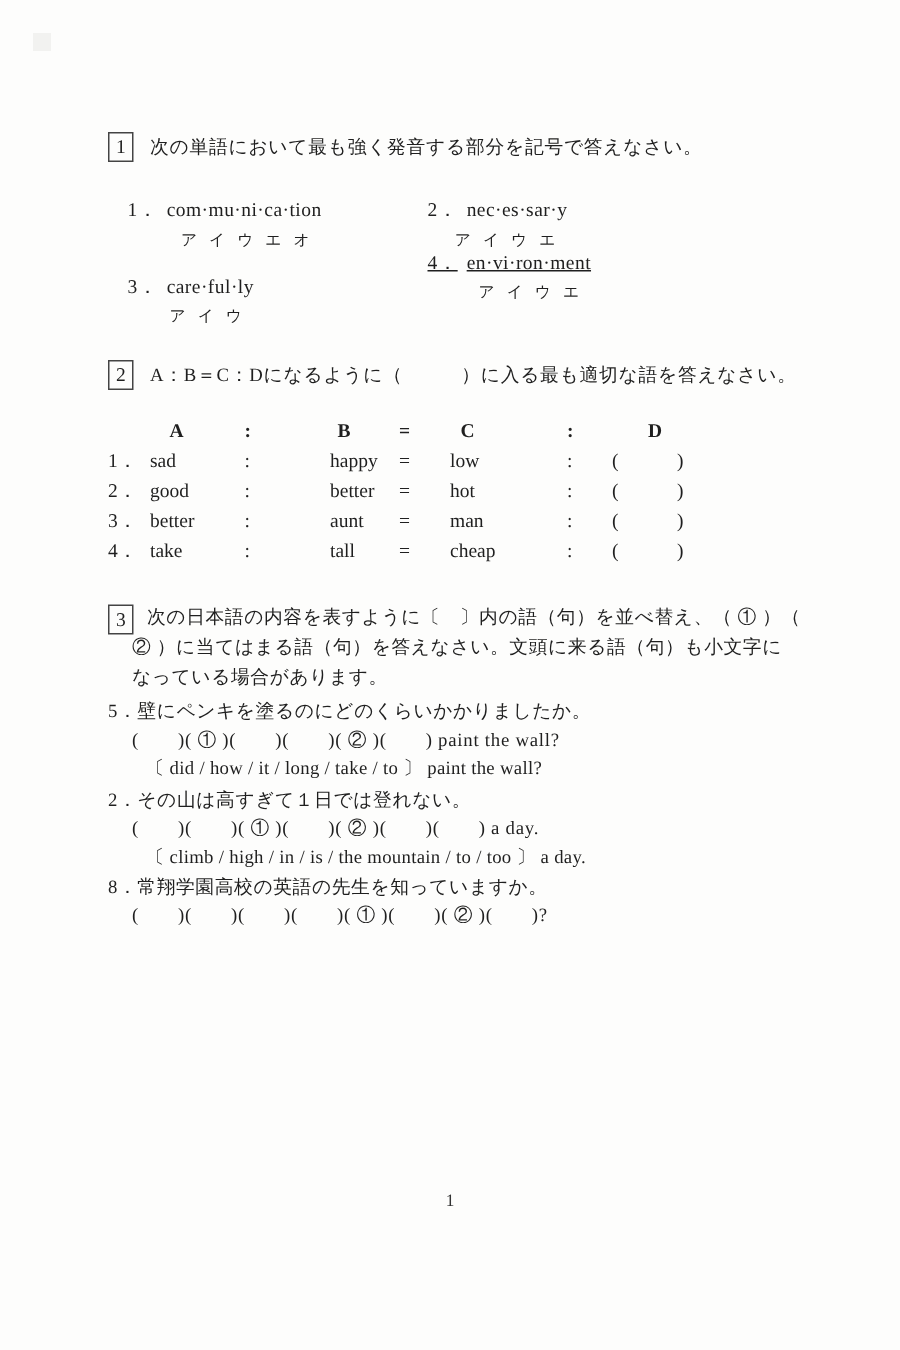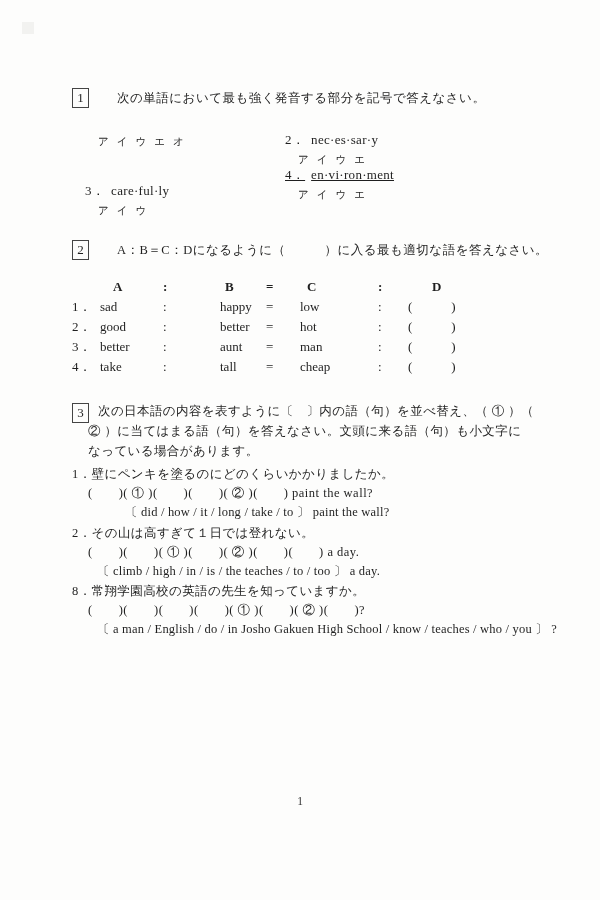--- a/index.html
+++ b/index.html
@@ -36,30 +36,30 @@
     height: 18px;
     border: 1px solid #444;
     font-size: 13px;
     line-height: 18px;
     text-align: center;
     flex: 0 0 auto;
   }
   .sec-inst {
     font-size: 12.5px;
     line-height: 19px;
-    margin-left: 28px;
+    margin-left: 11px;
     padding-top: 1px;
     letter-spacing: 0.5px;
   }
 
   
   .s1item { position: absolute; }
   .s1word { font-size: 13px; letter-spacing: 0.3px; }
   .s1word .num { margin-right: 6px; }
-  .s1choices { margin-top: 4px; padding-left: 13px; font-size: 10.5px; }
+  .s1choices { margin-top: 4px; padding-left: 13px; font-size: 10.5px; text-align: right; }
   .s1choices .kana { display: inline-block; margin-right: 8px; }
 
   
   .an-table {
     position: absolute;
     left: 72px;
     top: 277px;
     display: grid;
     grid-template-columns: 28px 63px 57px 46px 34px 78px 30px 80px;
     grid-auto-rows: 20px;
@@ -104,20 +104,23 @@
 <div class="paper">
 
   <div class="scan-mark"></div>
 
   <div class="abs sec-head" style="left:72px; top:88px;">
     <span class="sec-num">1</span>
     <span class="sec-inst">次の単語において最も強く発音する部分を記号で答えなさい。</span>
   </div>
 
   <div class="s1item" style="left:85px; top:131px;">
+    <div class="s1word">
+      <span class="num">1．</span><span>com·mu·ni·ca·tion</span>
+    </div>
     <div class="s1choices">
       <span class="kana">ア</span><span class="kana">イ</span><span class="kana">ウ</span><span class="kana">エ</span><span class="kana">オ</span>
     </div>
   </div>
 
   <div class="s1item" style="left:285px; top:131px;">
     <div class="s1word">
       <span class="num">2．</span><span>nec·es·sar·y</span>
     </div>
     <div class="s1choices">
@@ -194,27 +197,26 @@
     <span>cheap</span>
     <span>:</span>
     <span>(　　　)</span>
   </div>
 
   <div class="abs" style="left:72px; top:403px;">
     <span class="sec-num">3</span>
   </div>
   <div class="s3-inst">次の日本語の内容を表すように〔　〕内の語（句）を並べ替え、（ ① ）（ ② ）に当てはまる語（句）を答えなさい。文頭に来る語（句）も小文字になっている場合があります。</div>
 
-  <div class="abs q-label" style="left:72px; top:466px;">1．壁にペンキを塗るのにどのくらいかかりましたか。</div>
+  <div class="abs q-label" style="left:72px; top:466px;">5．壁にペンキを塗るのにどのくらいかかりましたか。</div>
   <div class="abs q-answer" style="left:88px; top:485px;">(　　)( ① )(　　)(　　)( ② )(　　) paint the wall?</div>
-  <div class="abs q-bracket" style="left:97px; top:504px;margin-left:28px;">〔 did / how / it / long / take / to 〕 paint the wall?</div>
+  <div class="abs q-bracket" style="left:97px; top:504px;">〔 did / how / it / long / take / to 〕 paint the wall?</div>
 
   <div class="abs q-label" style="left:72px; top:525px;">2．その山は高すぎて１日では登れない。</div>
   <div class="abs q-answer" style="left:88px; top:544px;">(　　)(　　)( ① )(　　)( ② )(　　)(　　) a day.</div>
-  <div class="abs q-bracket" style="left:97px; top:563px;">〔 climb / high / in / is / the teaches / to / too 〕 a day.</div>
+  <div class="abs q-bracket" style="left:97px; top:563px;">〔 climb / high / in / is / the mountain / to / too 〕 a day.</div>
 
   <div class="abs q-label" style="left:72px; top:583px;">8．常翔学園高校の英語の先生を知っていますか。</div>
   <div class="abs q-answer" style="left:88px; top:602px;">(　　)(　　)(　　)(　　)( ① )(　　)( ② )(　　)?</div>
-  <div class="abs q-bracket" style="left:97px; top:621px;">〔 a man / English / do / in Josho Gakuen High School / know / teaches / who / you 〕 ?</div>
 
   <div class="page-number">1</div>
 
 </div>
 
 </body></html>

